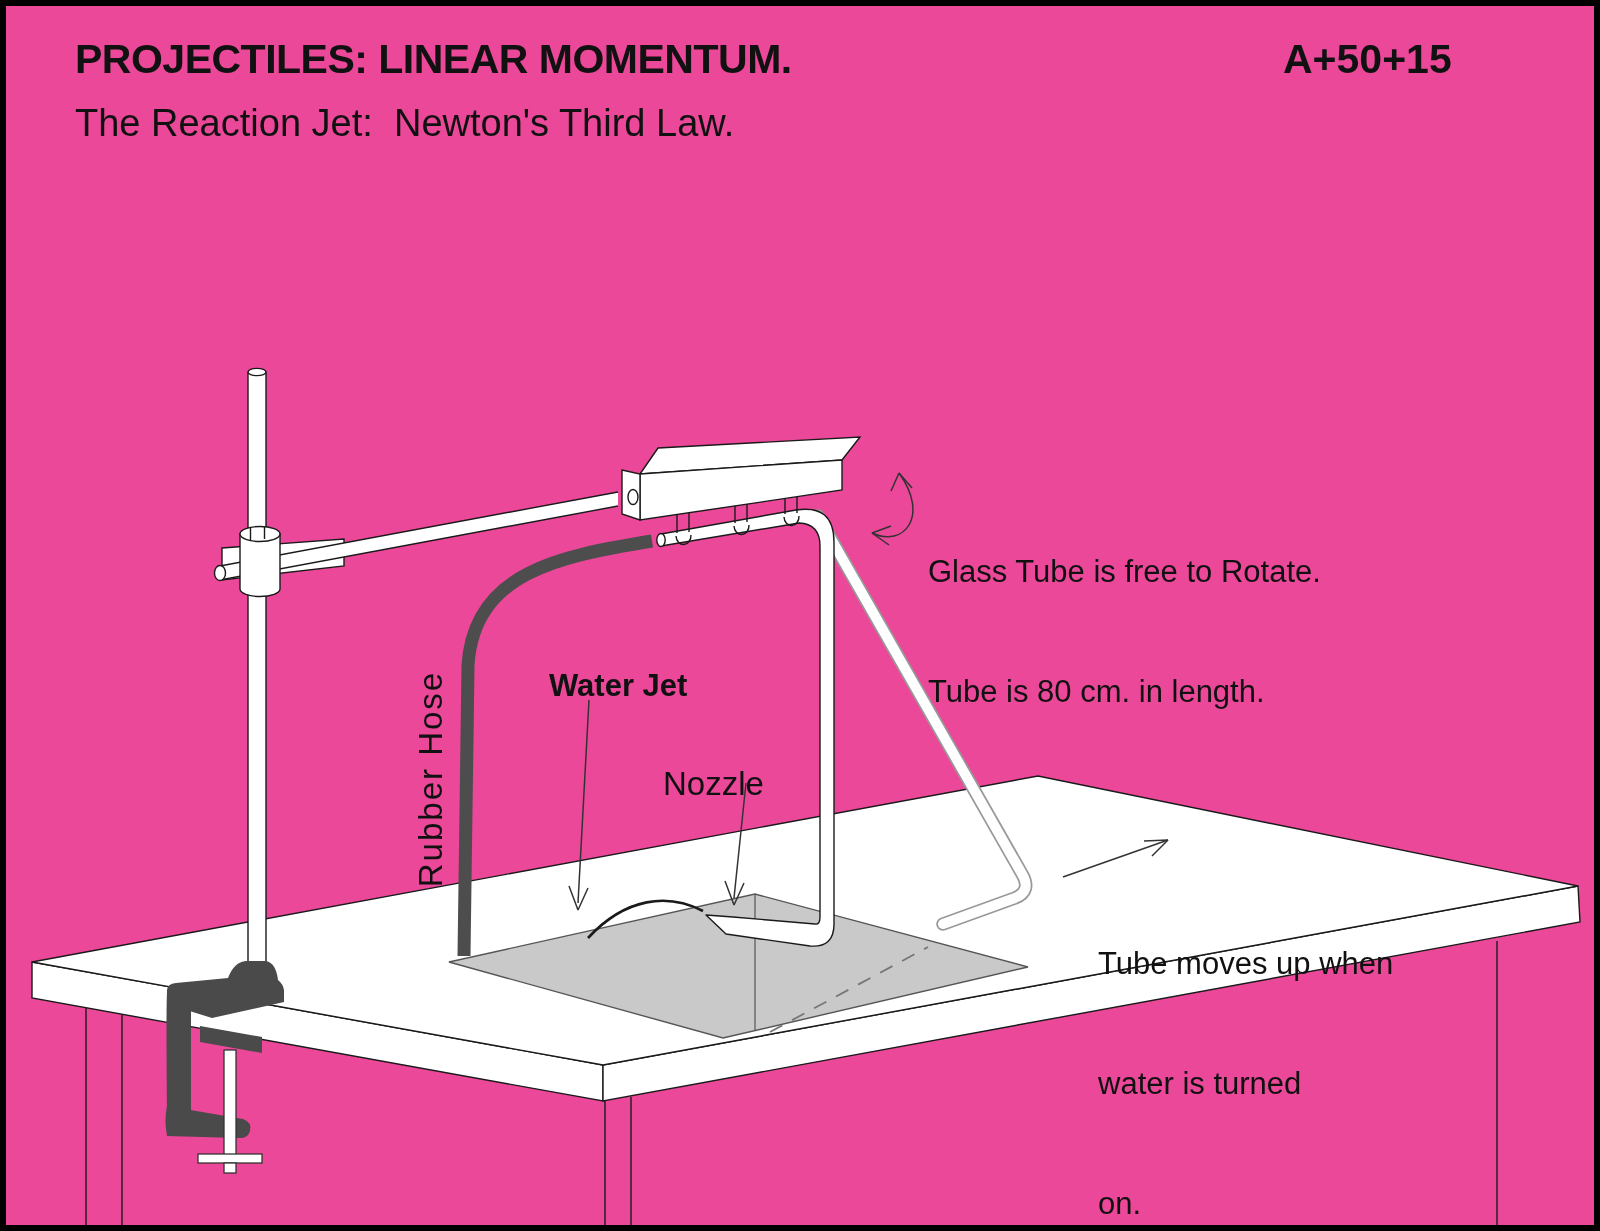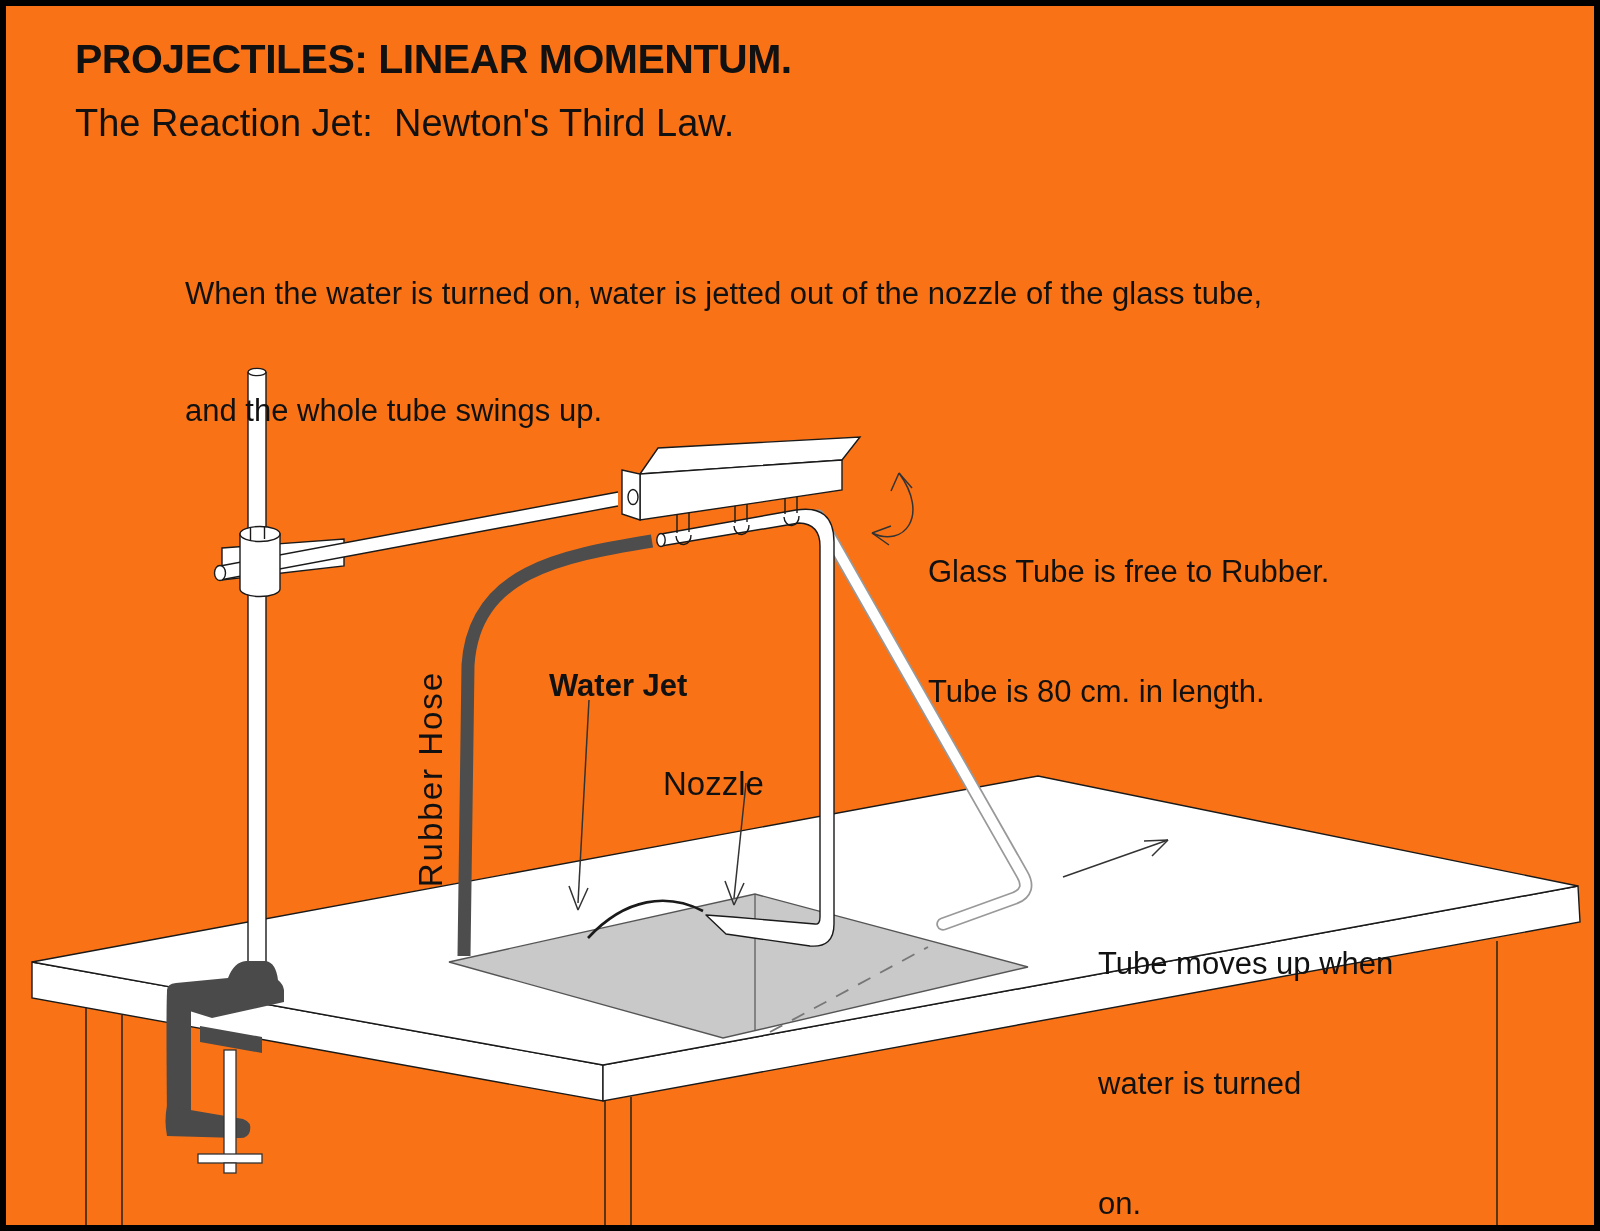--- a/index.html
+++ b/index.html
@@ -1,19 +1,19 @@
 <!DOCTYPE html>
 <html><head>
 <meta charset="utf-8">
 <style>
   html,body{margin:0;padding:0;background:#fff;}
   #page{
     position:relative;
     width:1600px;height:1231px;
-    background:#f97316;
+    background:#ec4899;
     font-family:"Liberation Sans", sans-serif;
     color:#111;
     overflow:hidden;
   }
   #frame{
     position:absolute;inset:0;
     border:6px solid #000;
     pointer-events:none;
     z-index:50;
   }
@@ -162,30 +162,27 @@
       <g>
         <rect x="224" y="1050" width="12" height="106" fill="#ffffff" stroke="#333" stroke-width="1.3"></rect>
         <rect x="198" y="1154" width="64" height="9" fill="#ffffff" stroke="#333" stroke-width="1.3"></rect>
         <rect x="224" y="1163" width="12" height="10" fill="#ffffff" stroke="#333" stroke-width="1.3"></rect>
       </g>
     </g>
   </svg>
 
   <div id="title" class="txt">PROJECTILES: LINEAR MOMENTUM.</div>
 
+  <div id="code" class="txt">A+50+15</div>
 
   <div id="subtitle" class="txt">The Reaction Jet:  Newton's Third Law.</div>
 
-  <div id="description" class="txt">
-    <div>When the water is turned on, water is jetted out of the nozzle of the glass tube,</div>
-    <div>and the whole tube swings up.</div>
-  </div>
 
   <div id="rotate-note" class="txt">
-    <div>Glass Tube is free to Rubber.</div>
+    <div>Glass Tube is free to Rotate.</div>
     <div>Tube is 80 cm. in length.</div>
   </div>
 
   <div id="rubber-hose-label" class="txt">Rubber Hose</div>
 
   <div id="water-jet-label" class="txt">Water Jet</div>
 
   <div id="nozzle-label" class="txt">Nozzle</div>
 
   <div id="tube-moves-label" class="txt">

